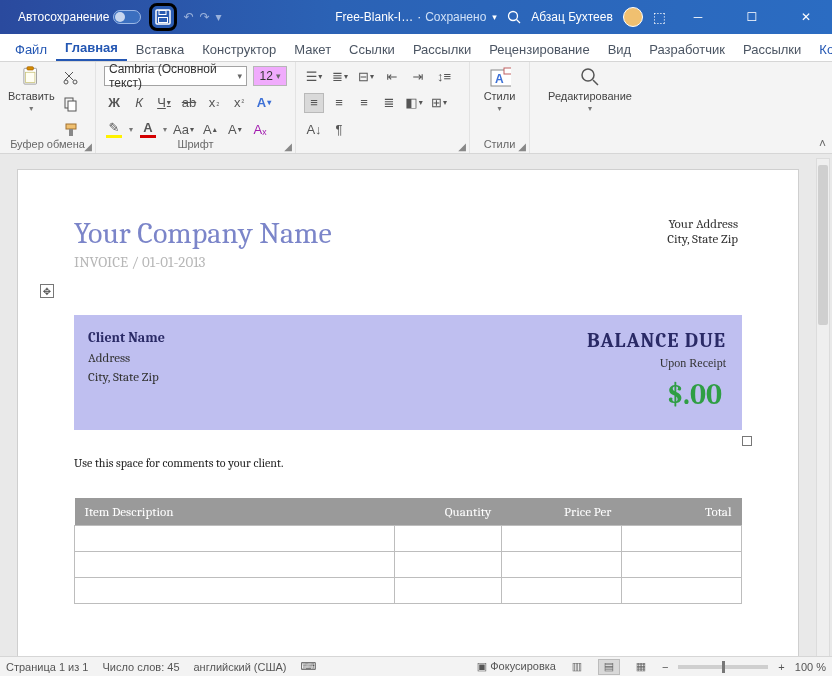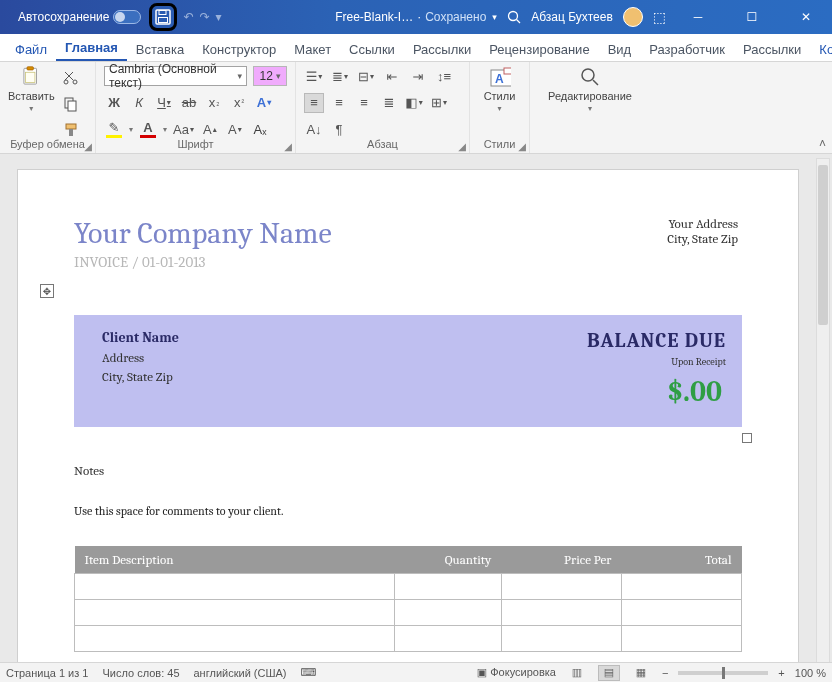--- a/index.html
+++ b/index.html
@@ -71,36 +71,36 @@
   
   .docarea{position:absolute;top:154px;left:0;right:0;bottom:20px;background:#e9e9e9;overflow:hidden;}
   .page{position:absolute;left:18px;top:16px;width:780px;background:#fff;box-shadow:0 0 0 1px #cfcfcf;min-height:700px;padding:46px 56px;}
   .scroll-v{position:absolute;right:2px;top:4px;bottom:4px;width:14px;background:#efefef;border:1px solid #dcdcdc;}
   .scroll-v .thumb{position:absolute;left:1px;right:1px;top:6px;height:160px;background:#cfcfcf;border-radius:2px;}
   .move-handle{position:absolute;left:40px;top:130px;width:14px;height:14px;border:1px solid #777;color:#555;font-size:10px;display:flex;align-items:center;justify-content:center;background:#fff;}
   
   .company{font-size:30px;color:#7b85c9;font-family:Cambria, Georgia, serif;}
   .invline{font-size:15px;color:#b7b7b7;margin-top:2px;font-family:Cambria, Georgia, serif;}
   .addr-right{position:absolute;right:60px;top:46px;text-align:right;font-size:13px;color:#333;font-family:Cambria, Georgia, serif;}
-  .balance-box{margin-top:44px;background:#bfbff0;padding:14px 0 18px 28px;display:flex;justify-content:space-between;position:relative;font-family:Cambria, Georgia, serif;}
+  .balance-box{margin-top:44px;background:#bfbff0;padding:14px 0 18px 14px;display:flex;justify-content:space-between;position:relative;font-family:Cambria, Georgia, serif;}
   .balance-box .resize{position:absolute;right:-10px;bottom:-16px;width:10px;height:10px;border:1px solid #777;background:#fff;}
   .client .cn{font-weight:bold;color:#2a2a66;font-size:14px;}
   .client div{margin-bottom:4px;font-size:13px;color:#333;}
   .baldue{text-align:right;padding-right:16px;}
   .baldue .bd{font-weight:bold;color:#2a2a66;font-size:20px;letter-spacing:1px;}
-  .baldue .ur{font-size:10px;color:#333;margin-top:4px;}
+  .baldue .ur{font-size:12px;color:#333;margin-top:4px;font-family:Liberation Serif, serif;}
   .baldue .amt{font-size:30px;color:#2f9e44;font-weight:bold;margin-top:6px;background:#bfbff0;padding-right:4px;}
   .notes{margin-top:36px;font-size:13px;color:#333;font-family:Cambria, Georgia, serif;}
   .notestext{margin-top:26px;font-size:12px;color:#222;font-family:Cambria, Georgia, serif;}
   table.items{margin-top:28px;border-collapse:collapse;width:100%;font-family:Cambria, Georgia, serif;}
   table.items th{background:#9a9a9a;color:#fff;font-weight:normal;font-size:13px;padding:6px 10px;text-align:left;}
   table.items th.r{text-align:right;}
   table.items td{border:1px solid #bdbdbd;height:26px;padding:4px 8px;font-size:12px;}
   
-  .statusbar{position:absolute;left:0;right:0;bottom:11px;height:20px;background:#f3f3f3;border-top:1px solid #d6d6d6;display:flex;align-items:center;font-size:11px;color:#555;padding:0 6px;gap:14px;}
+  .statusbar{position:absolute;left:0;right:0;bottom:17px;height:20px;background:#f3f3f3;border-top:1px solid #d6d6d6;display:flex;align-items:center;font-size:11px;color:#555;padding:0 6px;gap:14px;}
   .statusbar .right{margin-left:auto;display:flex;align-items:center;gap:10px;}
   .viewbtn{width:22px;height:16px;border:1px solid transparent;display:flex;align-items:center;justify-content:center;color:#666;}
   .viewbtn.active{background:#d9d9d9;border-color:#bcbcbc;}
   .zoomslider{width:90px;height:4px;background:#cfcfcf;position:relative;}
   .zoomslider .th{position:absolute;left:44px;top:-4px;width:3px;height:12px;background:#777;}
   svg{display:block;}
 </style>
 </head>
 <body>
 
@@ -224,21 +224,21 @@
       </span>
         <small style="font-size:8px;color:#777;">▾</small>
       <span class="ribbtn" style="flex-direction:column;">
         <span style="font-weight:bold;">А</span>
           <span class="colorbar" style="background:#d40000;"></span>
       </span>
         <small style="font-size:8px;color:#777;">▾</small>
       <span class="ribbtn">Aa<small>▾</small></span>
       <span class="ribbtn">A<small style="vertical-align:super;">▴</small></span>
       <span class="ribbtn">A<small style="vertical-align:sub;">▾</small></span>
-      <span class="ribbtn" style="color:#404040;">Aₓ</span>
+      <span class="ribbtn" style="color:#a21caf;">Aₓ</span>
     </div>
     <div class="group-label">Шрифт</div>
     <div class="dlaunch">◢</div>
   </div>
 
   <div class="group para">
     <div class="minirow">
       <span class="ribbtn">☰<small>▾</small></span>
       <span class="ribbtn">≣<small>▾</small></span>
       <span class="ribbtn">⊟<small>▾</small></span>
@@ -251,21 +251,20 @@
       <span class="ribbtn">≡</span>
       <span class="ribbtn">≡</span>
       <span class="ribbtn">≣</span>
       <span class="ribbtn">◧<small>▾</small></span>
       <span class="ribbtn">⊞<small>▾</small></span>
     </div>
     <div class="ribbonrow2">
       <span class="ribbtn">A↓</span>
       <span class="ribbtn">¶</span>
     </div>
-    <div class="group-label">Абзац</div>
     <div class="dlaunch">◢</div>
   </div>
 
   <div class="group styles">
     <div class="btncol">
       <svg width="28" height="26">
         <rect x="2" y="4" width="24" height="16" fill="#fff" stroke="#888"></rect>
         <text x="6" y="17" font-size="12" fill="#3b6fd6" font-weight="bold">A</text>
         <rect x="15" y="2" width="10" height="6" fill="#fff" stroke="#c06060"></rect>
       </svg>
@@ -305,21 +304,20 @@
         <div>City, State Zip</div>
       </div>
       <div class="baldue">
         <div class="bd">BALANCE DUE</div>
         <div class="ur">Upon Receipt</div>
         <div class="amt">$.00</div>
       </div>
       <div class="resize"></div>
     </div>
 
-    <div class="notes">Notes</div>
     <div class="notestext">Use this space for comments to your client.</div>
 
     <table class="items">
       <thead>
         <tr>
           <th style="width:48%;">Item Description</th>
           <th class="r" style="width:16%;">Quantity</th>
           <th class="r" style="width:18%;">Price Per</th>
           <th class="r" style="width:18%;">Total</th>
         </tr>

